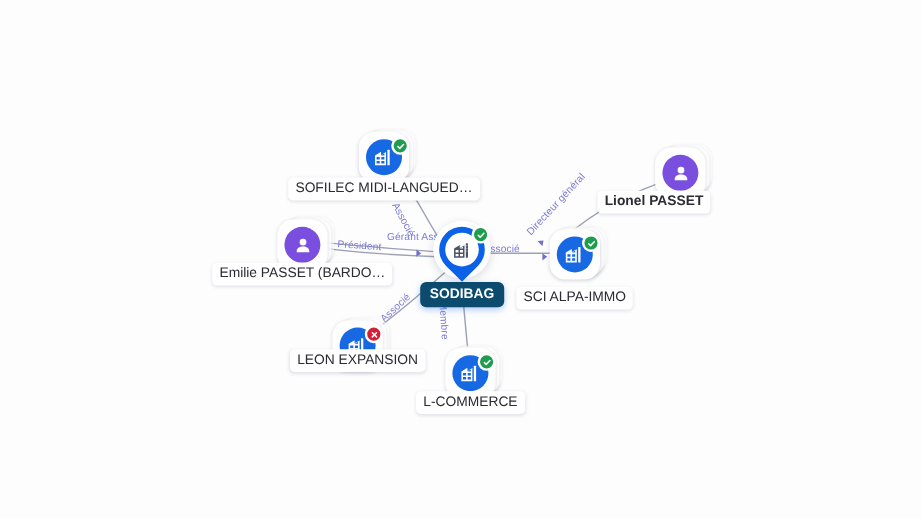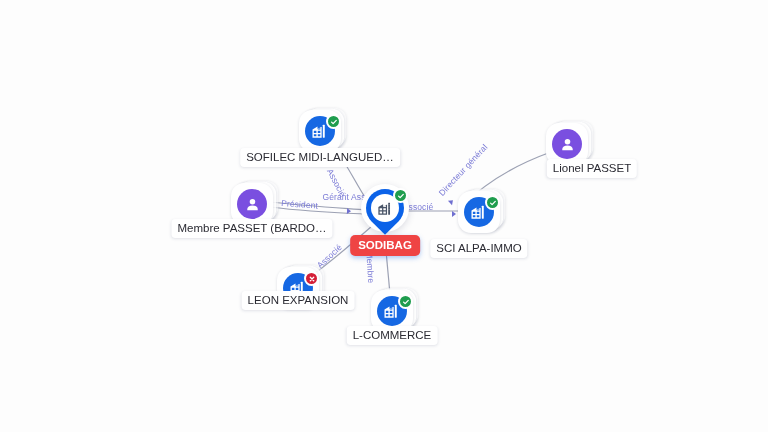--- a/index.html
+++ b/index.html
@@ -125,21 +125,21 @@
     background: #ffffff;
     color: #2b2b33;
     font-size: 11.5px;
     line-height: 15px;
     padding: 2px 6px;
     border-radius: 4px;
     box-shadow: 0 1px 3px rgba(40,50,90,.13);
     font-family: "Liberation Sans", sans-serif;
   }
   .node-label.primary {
-    background: #ef4444;
+    background: #0c4a6e;
     color: #ffffff;
     font-weight: bold;
     border-radius: 5px;
     padding: 3px 8px;
     box-shadow: 0 2px 5px rgba(22,104,227,.35);
     font-size: 11.5px;
   }
 
   
   .edge-label {
@@ -221,35 +221,35 @@
           <i></i>
           <i></i>
         </div>
         <div class="disc person">
           <svg width="19" height="19" viewBox="0 0 24 24">
             <circle cx="12" cy="8.6" r="3.5" fill="#ffffff"></circle>
             <path fill="#ffffff" d="M12 13.2c-3.9 0-6.6 2.1-6.6 4.6v1.4h13.2v-1.4c0-2.5-2.7-4.6-6.6-4.6z"></path>
           </svg>
         </div>
       </div>
-      <div class="node-label" style="left: 252px; top: 219px;">Membre PASSET (BARDO…</div>
+      <div class="node-label" style="left: 252px; top: 219px;">Emilie PASSET (BARDO…</div>
       <div class="node" style="left: 567px; top: 144px;">
         <div class="stack">
           <i></i>
           <i></i>
           <i></i>
         </div>
         <div class="disc person">
           <svg width="19" height="19" viewBox="0 0 24 24">
             <circle cx="12" cy="8.6" r="3.5" fill="#ffffff"></circle>
             <path fill="#ffffff" d="M12 13.2c-3.9 0-6.6 2.1-6.6 4.6v1.4h13.2v-1.4c0-2.5-2.7-4.6-6.6-4.6z"></path>
           </svg>
         </div>
       </div>
-      <div class="node-label" style="left: 592px; top: 159px;">Lionel PASSET</div>
+      <div class="node-label" style="left: 545px; top: 159px; font-weight: bold;">Lionel PASSET</div>
       <div class="node" style="left: 479px; top: 212px;">
         <div class="stack">
           <i></i>
           <i></i>
           <i></i>
         </div>
         <div class="disc company">
           <svg width="20" height="20" viewBox="0 0 24 24">
             <path fill="#ffffff" d="M3 20V10.2l6-3.6v3.1l5-2.9V20H3zm1.6-1.6h3.1v-2.5H4.6v2.5zm0-4.1h3.1v-2.5H4.6v2.5zm4.7 4.1h3.1v-2.5H9.3v2.5zm0-4.1h3.1v-2.5H9.3v2.5zm0-4.1h3.1V8.3L9.3 9.9v0.3z"></path>
             <rect x="15.4" y="4.6" width="2.3" height="15.4" rx="0.5" fill="#ffffff"></rect>

